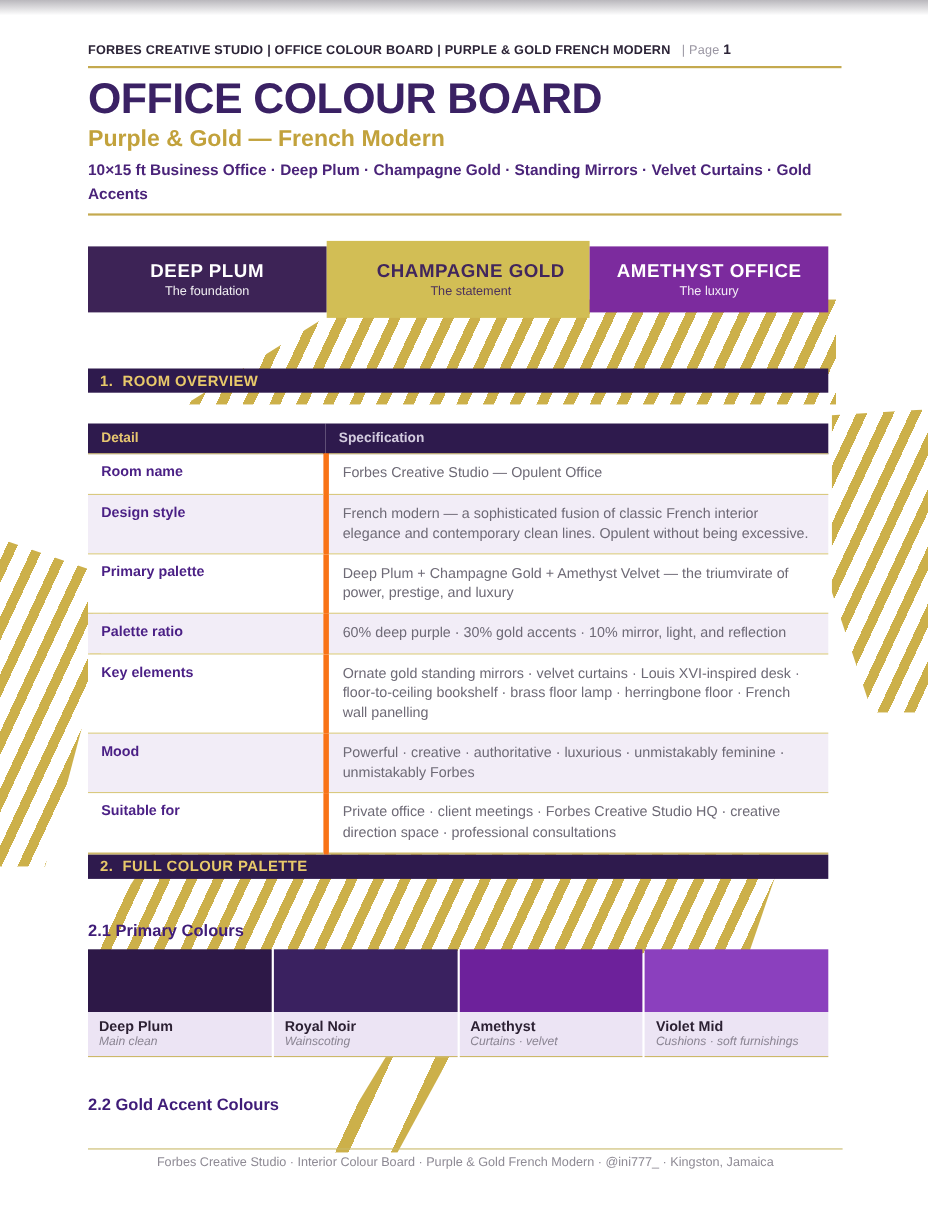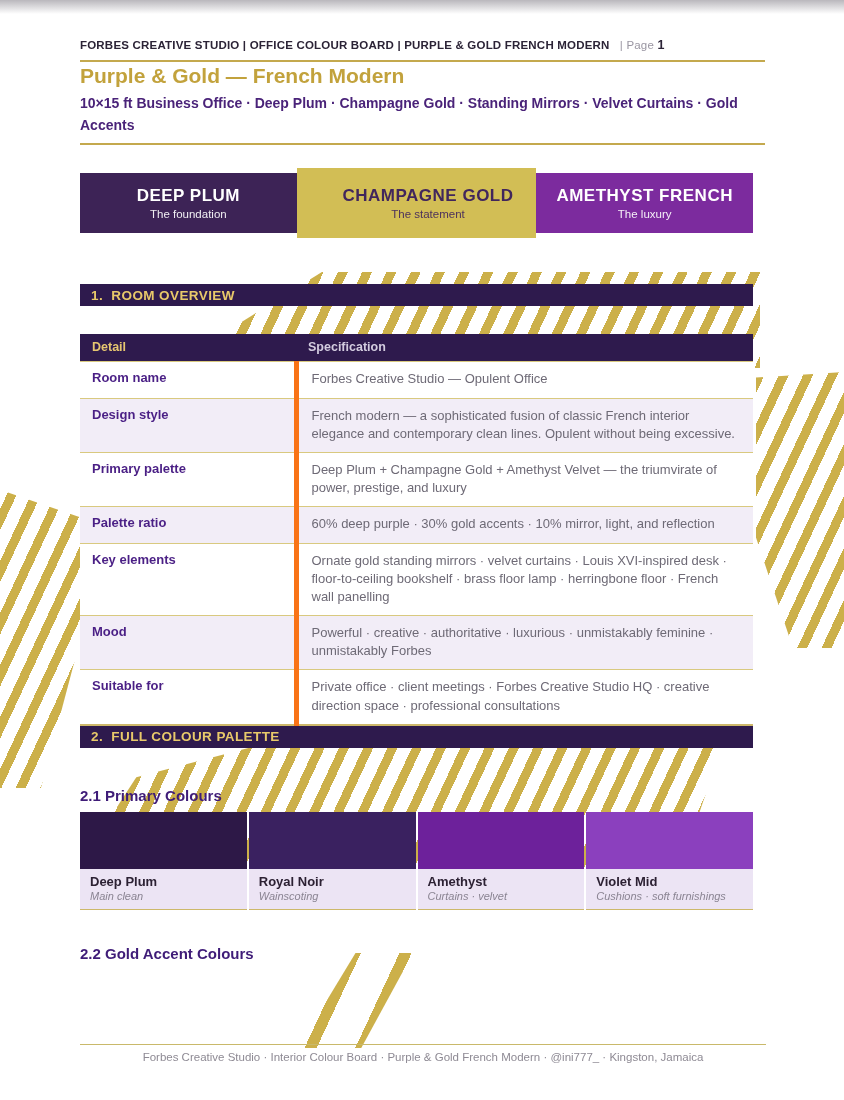--- a/index.html
+++ b/index.html
@@ -102,35 +102,36 @@
 
   <div class="content">
 
     <div class="head-line">
       <span>FORBES CREATIVE STUDIO | OFFICE COLOUR BOARD | PURPLE &amp; GOLD FRENCH MODERN</span>
       <span class="head-page">&nbsp;&nbsp;<span>| Page</span></span>
       <span class="head-num">1</span>
     </div>
     <div class="gold-rule"></div>
 
+    <h1 class="doc-title">OFFICE COLOUR BOARD</h1>
     <h2 class="doc-subtitle">Purple &amp; Gold — French Modern</h2>
     <p class="doc-tagline">10×15 ft Business Office · Deep Plum · Champagne Gold · Standing Mirrors · Velvet Curtains · Gold Accents</p>
     <div class="gold-rule rule2"></div>
 
     <div class="hero-row">
       <div class="hero-band" style="background-color: rgb(61, 35, 86);">
         <div class="hero-name">DEEP PLUM</div>
         <div class="hero-cap">The foundation</div>
       </div>
       <div class="hero-band tall dark-text" style="background-color: rgb(210, 190, 85); padding-left: 23px;">
         <div class="hero-name">CHAMPAGNE GOLD</div>
         <div class="hero-cap">The statement</div>
       </div>
       <div class="hero-band" style="background-color: rgb(124, 43, 158);">
-        <div class="hero-name">AMETHYST FRENCH</div>
+        <div class="hero-name">AMETHYST OFFICE</div>
         <div class="hero-cap">The luxury</div>
       </div>
     </div>
 
     <div class="section-bar s1">
       <span>1.  ROOM OVERVIEW</span>
     </div>
 
     <table class="spec">
       <thead>

